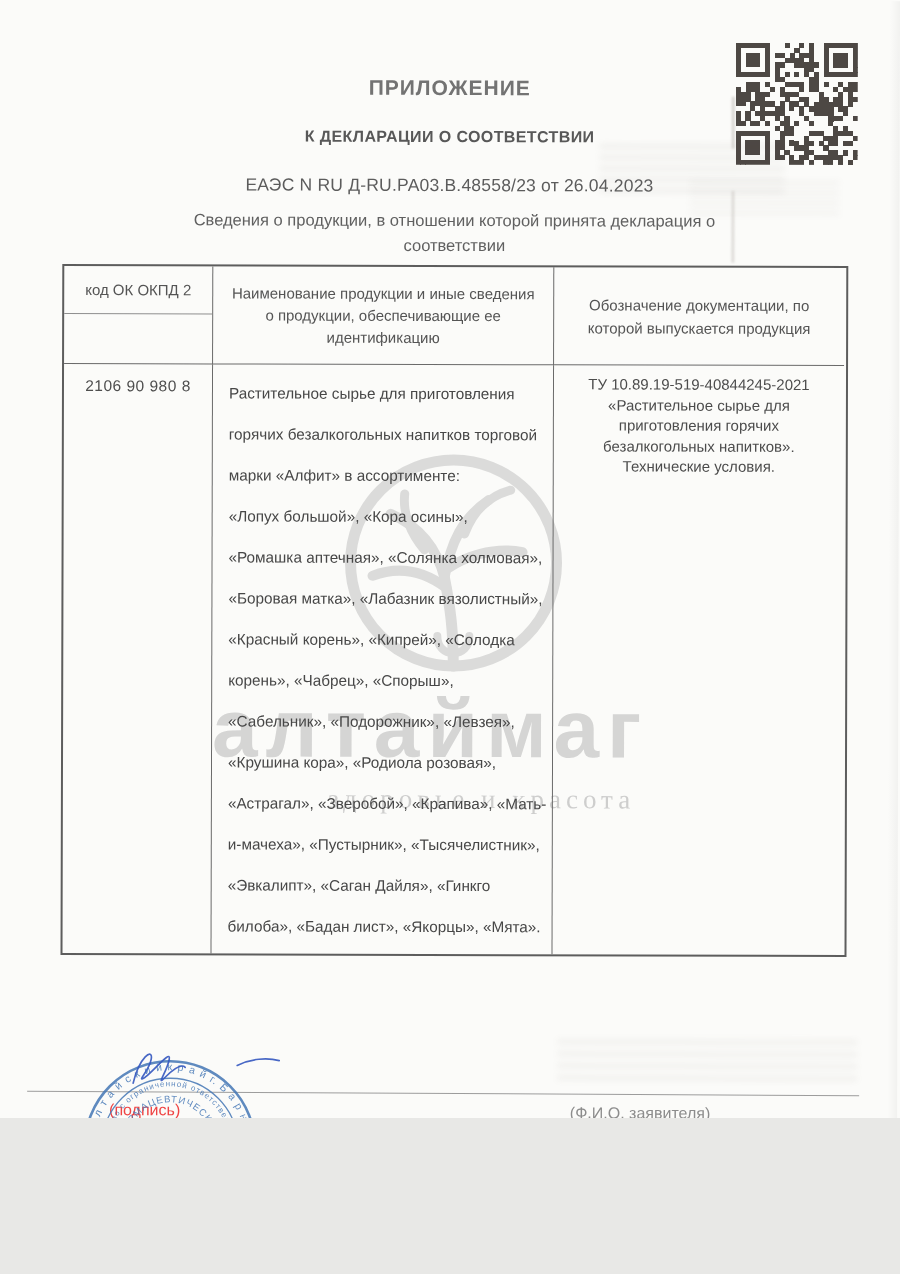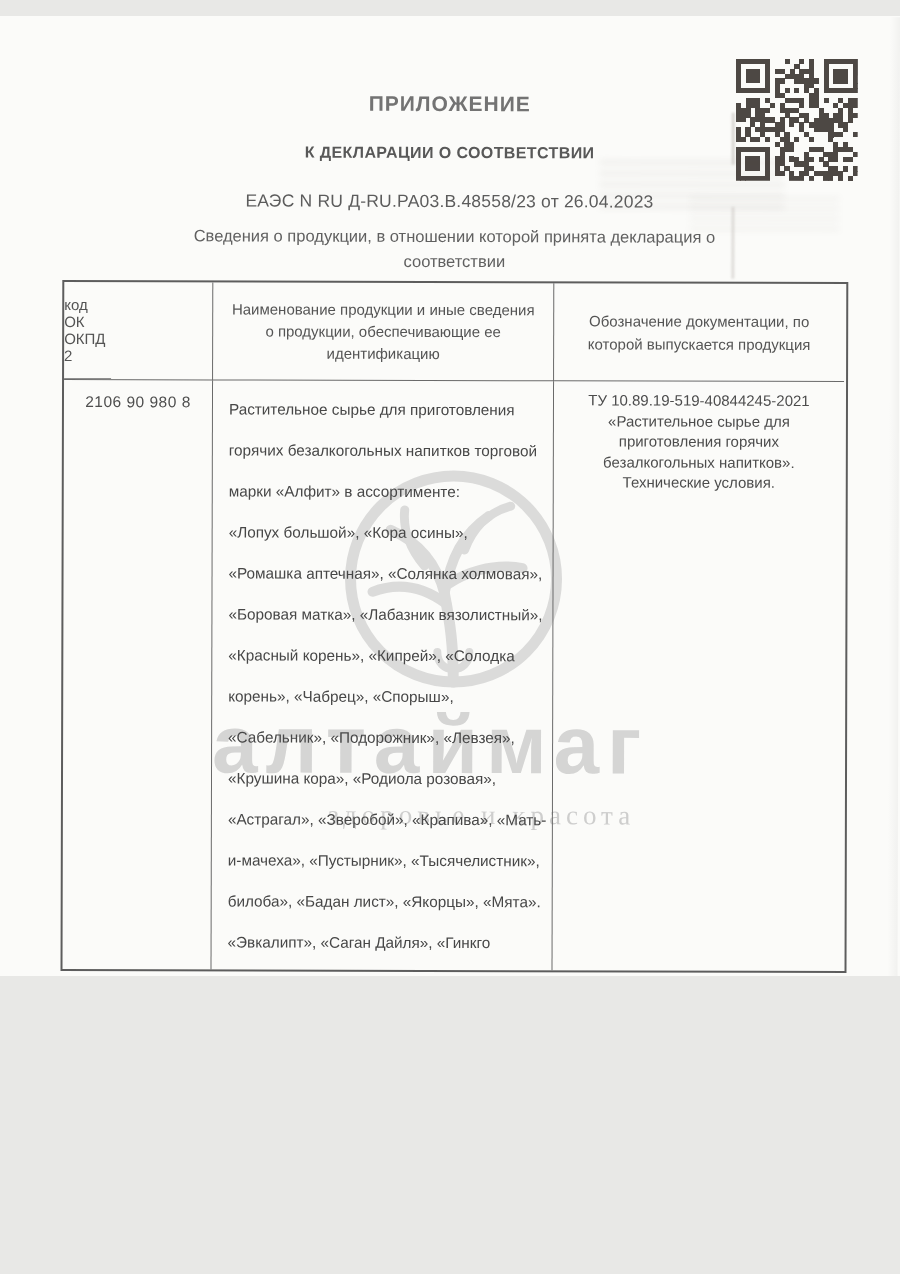--- a/index.html
+++ b/index.html
@@ -1,17 +1,17 @@
 <!DOCTYPE html>
 <html><head>
 <meta charset="utf-8">
 <style>
   html,body{margin:0;padding:0;background:#e8e8e6;}
   #page{
-    position:relative;width:900px;height:960px;margin:16px auto;
+    position:relative;width:900px;height:1118px;margin:0 auto;
     background:#fbfbf9;overflow:hidden;
     font-family:"Liberation Sans","DejaVu Sans",sans-serif;
     color:#4f4f4f;
   }
   .rot{position:absolute;inset:0;transform:rotate(0.15deg);transform-origin:50% 0;}
   .abs{position:absolute;}
   .ctr{width:900px;text-align:center;left:0;}
 
   
   .title{top:76px;font-size:21px;font-weight:bold;color:#737373;letter-spacing:1px;}
@@ -28,21 +28,21 @@
   .wm-tag{left:330px;top:784px;font-size:27px;letter-spacing:5px;color:#c3c3c3;opacity:.8;font-family:Liberation Serif, serif;}
   #wm-tree{left:342px;top:450px;width:226px;height:226px;opacity:.55;}
 
   
   .tbl{left:63px;top:265px;width:782px;z-index:2;border:2px solid #5d5d5d;
        display:grid;grid-template-columns:149px 341px 290px;background:transparent;}
   .cell{border-right:1.5px solid #6a6a6a;border-bottom:1.5px solid #6a6a6a;box-sizing:border-box;}
   .cell.last{border-right:none;}
   .cell.body{border-bottom:none;height:589px;}
   .h-cell{height:98px;font-size:15px;color:#545454;}
-  .c1h{display:flex;flex-direction:row;gap:26px;}
+  .c1h{display:flex;flex-direction:column;gap:26px;}
   .c1h .sub{flex:0 0 47px;display:flex;align-items:center;justify-content:center;border-bottom:1px solid #8f8f8f;}
   .c1h .sub2{flex:1;display:flex;align-items:center;justify-content:center;border-bottom:none;}
   .c2h{display:flex;align-items:center;justify-content:center;text-align:center;padding:0 14px;line-height:22px;}
   .c3h{display:flex;align-items:center;justify-content:center;text-align:center;padding:0 16px;line-height:23px;}
   .code-cell{padding-top:13px;text-align:center;font-size:15.5px;color:#4e4e4e;letter-spacing:.5px;}
   .prod-cell{padding:8px 10px 0 16px;font-size:15.3px;color:#474747;}
   .prod-cell .ln{height:41px;line-height:41px;white-space:nowrap;overflow:visible;}
   .doc-cell{padding-top:9px;text-align:center;font-size:15px;color:#4c4c4c;}
   .doc-cell .ln{height:20.6px;line-height:20.6px;}
 
@@ -437,22 +437,22 @@
         <div class="ln">марки «Алфит» в ассортименте:</div>
         <div class="ln">«Лопух большой», «Кора осины»,</div>
         <div class="ln">«Ромашка аптечная», «Солянка холмовая»,</div>
         <div class="ln">«Боровая матка», «Лабазник вязолистный»,</div>
         <div class="ln">«Красный корень», «Кипрей», «Солодка</div>
         <div class="ln">корень», «Чабрец», «Спорыш»,</div>
         <div class="ln">«Сабельник», «Подорожник», «Левзея»,</div>
         <div class="ln">«Крушина кора», «Родиола розовая»,</div>
         <div class="ln">«Астрагал», «Зверобой», «Крапива», «Мать-</div>
         <div class="ln">и-мачеха», «Пустырник», «Тысячелистник»,</div>
+        <div class="ln">«Эвкалипт», «Саган Дайля», «Гинкго</div>
         <div class="ln">билоба», «Бадан лист», «Якорцы», «Мята».</div>
-        <div class="ln">«Эвкалипт», «Саган Дайля», «Гинкго</div>
       </div>
 
       <div class="cell body doc-cell last">
         <div class="ln">ТУ 10.89.19-519-40844245-2021</div>
         <div class="ln">«Растительное сырье для</div>
         <div class="ln">приготовления горячих</div>
         <div class="ln">безалкогольных напитков».</div>
         <div class="ln">Технические условия.</div>
       </div>
     </div>

